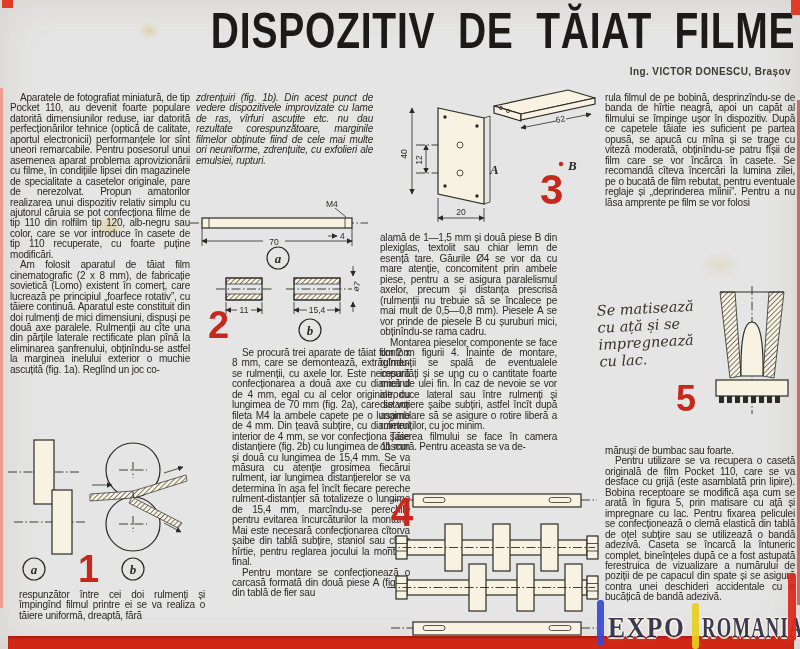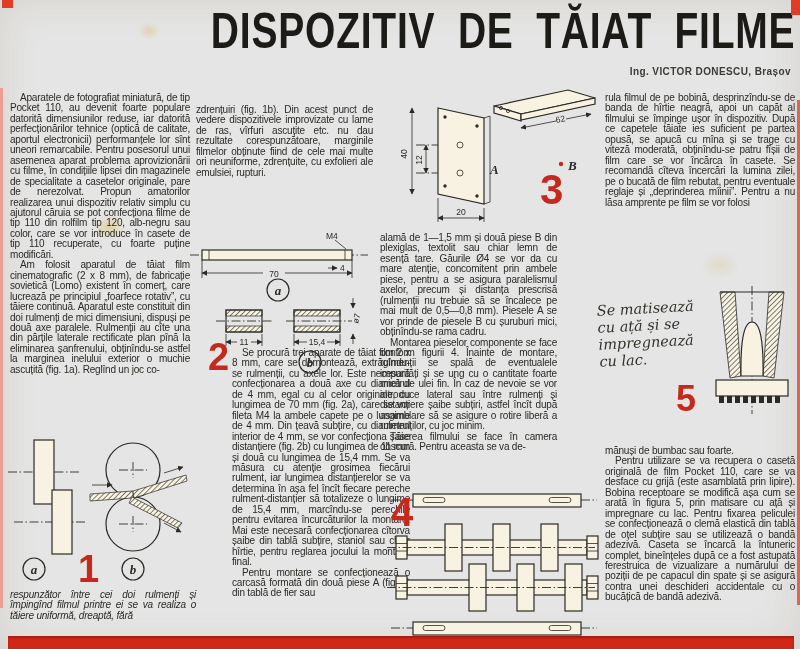--- a/index.html
+++ b/index.html
@@ -77,21 +77,21 @@
   <div class="stain stain2"></div>
   <div class="stain stain3"></div>
 
   <div class="title">DISPOZITIV DE TĂIAT FILME</div>
   <div class="byline">Ing. VICTOR DONESCU, Brașov</div>
 
   <div class="col" style="left:10px;top:93px;width:180px;">
     <p class="ind">Aparatele de fotografiat miniatură, de tip Pocket 110, au devenit foarte populare datorită dimensiunilor reduse, iar datorită perfecționărilor tehnice (optică de calitate, aportul electronicii) performanțele lor sînt uneori remarcabile. Pentru posesorul unui asemenea aparat problema aprovizionării cu filme, în condițiile lipsei din magazinele de specialitate a casetelor originale, pare de nerezolvat. Propun amatorilor realizarea unui dispozitiv relativ simplu cu ajutorul căruia se pot confecționa filme de tip 110 din rolfilm tip 120, alb-negru sau color, care se vor introduce în casete de tip 110 recuperate, cu foarte puține modificări.</p>
     <p class="ind">Am folosit aparatul de tăiat film cinematografic (2 x 8 mm), de fabricație sovietică (Lomo) existent în comerț, care lucrează pe principiul „foarfece rotativ”, cu tăiere continuă. Aparatul este constituit din doi rulmenți de mici dimensiuni, dispuși pe două axe paralele. Rulmenții au cîte una din părțile laterale rectificate plan pînă la eliminarea șanfrenului, obținîndu-se astfel la marginea inelului exterior o muchie ascuțită (fig. 1a). Reglînd un joc co-</p>
   </div>
-  <div class="col" style="left:10px;top:590px;width:186px;font-style:italic;">
+  <div class="col" style="left:19px;top:590px;width:186px;">
     <p>respunzător între cei doi rulmenți și împingînd filmul printre ei se va realiza o tăiere uniformă, dreaptă, fără</p>
   </div>
 
   <div class="fig" style="left:6px;top:428px;">
     <svg width="184" height="158" viewBox="0 0 184 158">
       <g>
         <line class="dashdot" x1="2" y1="44" x2="74" y2="44"></line>
         <line class="dashdot" x1="8" y1="94" x2="80" y2="94"></line>
         <rect class="fillpaper" x="28" y="12" width="20" height="64"></rect>
         <rect class="fillpaper" x="46" y="62" width="20" height="64"></rect>
@@ -117,25 +117,25 @@
         <text class="circlabel" x="28" y="146" text-anchor="middle">a</text>
       </g>
       <g>
         <circle class="ink" cx="127" cy="141" r="11"></circle>
         <text class="circlabel" x="127" y="146" text-anchor="middle">b</text>
       </g>
       <text class="fignum" x="72" y="154" font-size="38">1</text>
     </svg>
   </div>
 
-  <div class="col" style="left:196px;top:105px;width:177px;">
+  <div class="col" style="left:196px;top:93px;width:177px;font-style:italic;">
     <p>zdrențuiri (fig. 1b). Din acest punct de vedere dispozitivele improvizate cu lame de ras, vîrfuri ascuțite etc. nu dau rezultate corespunzătoare, marginile filmelor obținute fiind de cele mai multe ori neuniforme, zdrențuite, cu exfolieri ale emulsiei, rupturi.</p>
   </div>
 
-  <div class="fig" style="left:190px;top:196px;margin-top:32px;">
+  <div class="fig" style="left:190px;top:196px;">
     <svg width="184" height="150" viewBox="0 0 184 150">
       <g>
         <line class="dashdot" x1="0" y1="27" x2="178" y2="27"></line>
         <rect class="fillpaper" x="12" y="22" width="150" height="10"></rect>
         <line class="ink-thin" x1="19" y1="22" x2="19" y2="32"></line>
         <line class="ink-thin" x1="155" y1="22" x2="155" y2="32"></line>
         <text class="dimtext" x="136" y="11">M4</text>
         <line class="dim" x1="145" y1="12" x2="156" y2="21"></line>
         <line class="dim" x1="12" y1="32" x2="12" y2="50"></line>
         <line class="dim" x1="162" y1="32" x2="162" y2="50"></line>
@@ -313,14 +313,21 @@
     <p>mănuși de bumbac sau foarte.</p>
     <p class="ind">Pentru utilizare se va recupera o casetă originală de film Pocket 110, care se va desface cu grijă (este asamblată prin lipire). Bobina receptoare se modifică așa cum se arată în figura 5, prin matisare cu ață și impregnare cu lac. Pentru fixarea peliculei se confecționează o clemă elastică din tablă de oțel subțire sau se utilizează o bandă adezivă. Caseta se încarcă la întuneric complet, bineînțeles după ce a fost astupată ferestruica de vizualizare a numărului de poziții de pe capacul din spate și se asigură contra unei deschideri accidentale cu o bucățică de bandă adezivă.</p>
   </div>
 
   <div class="mark mark-tl"></div>
   <div class="mark mark-tr"></div>
   <div class="edge-l"></div>
   <div class="edge-r"></div>
   <div class="bottombar"></div>
 
+  <div class="wm">
+    <div class="wm-bar wm-blue"></div>
+    <div class="wm-word wm-w1">EXPO</div>
+    <div class="wm-bar wm-yellow"></div>
+    <div class="wm-word wm-w2">ROMANIA</div>
+    <div class="wm-bar wm-red"></div>
+  </div>
 
 </div>
 
 </body></html>

